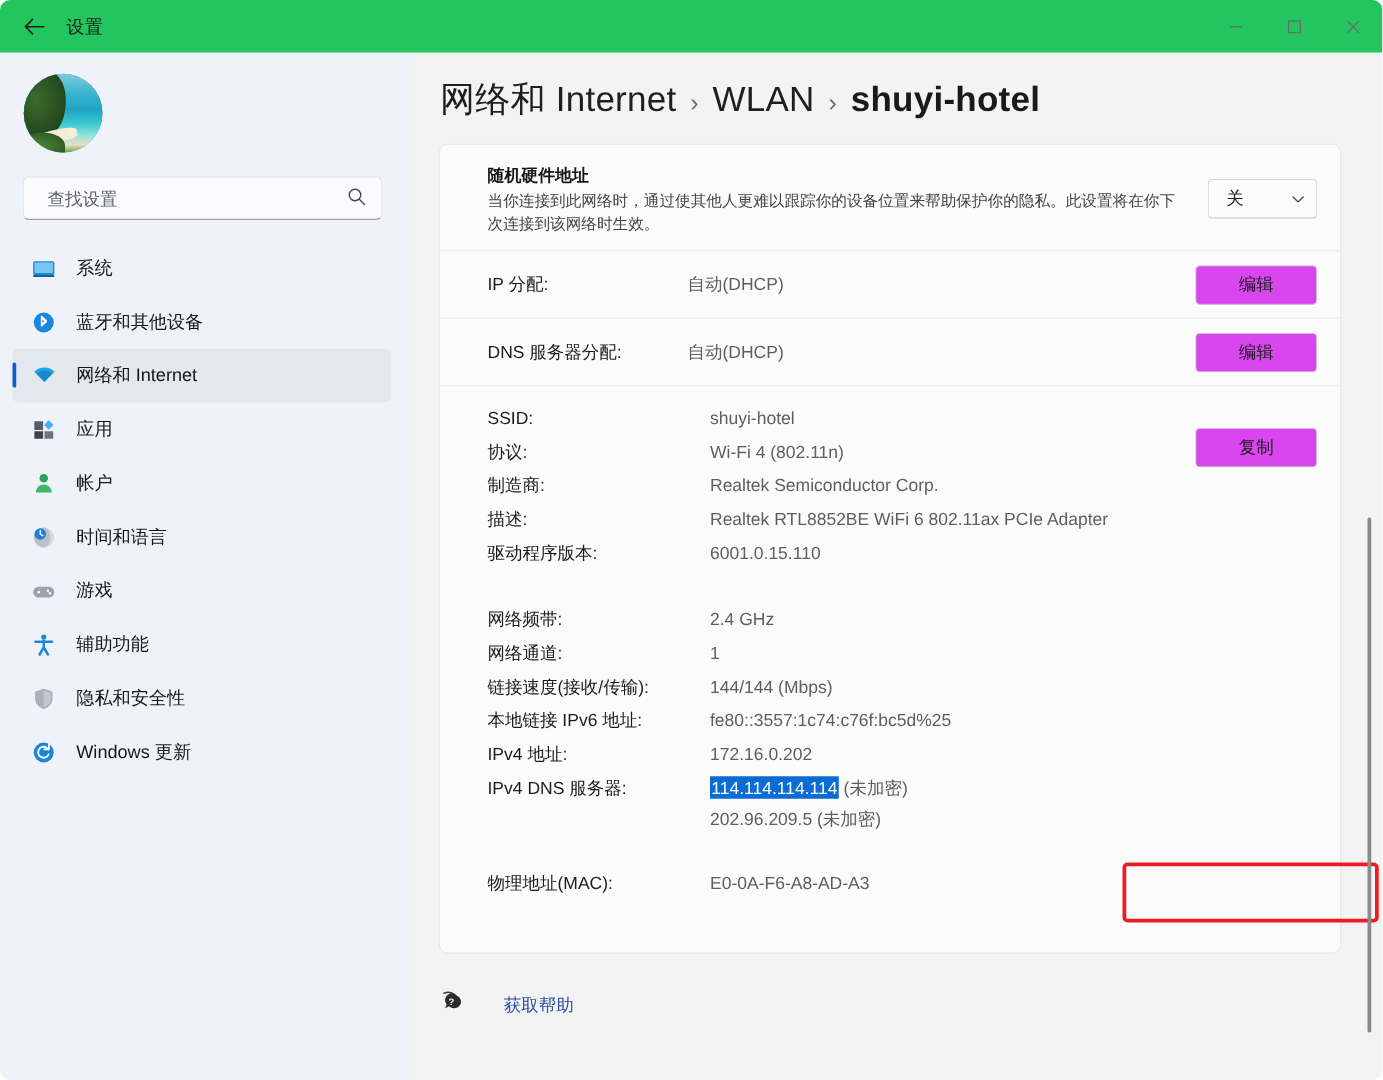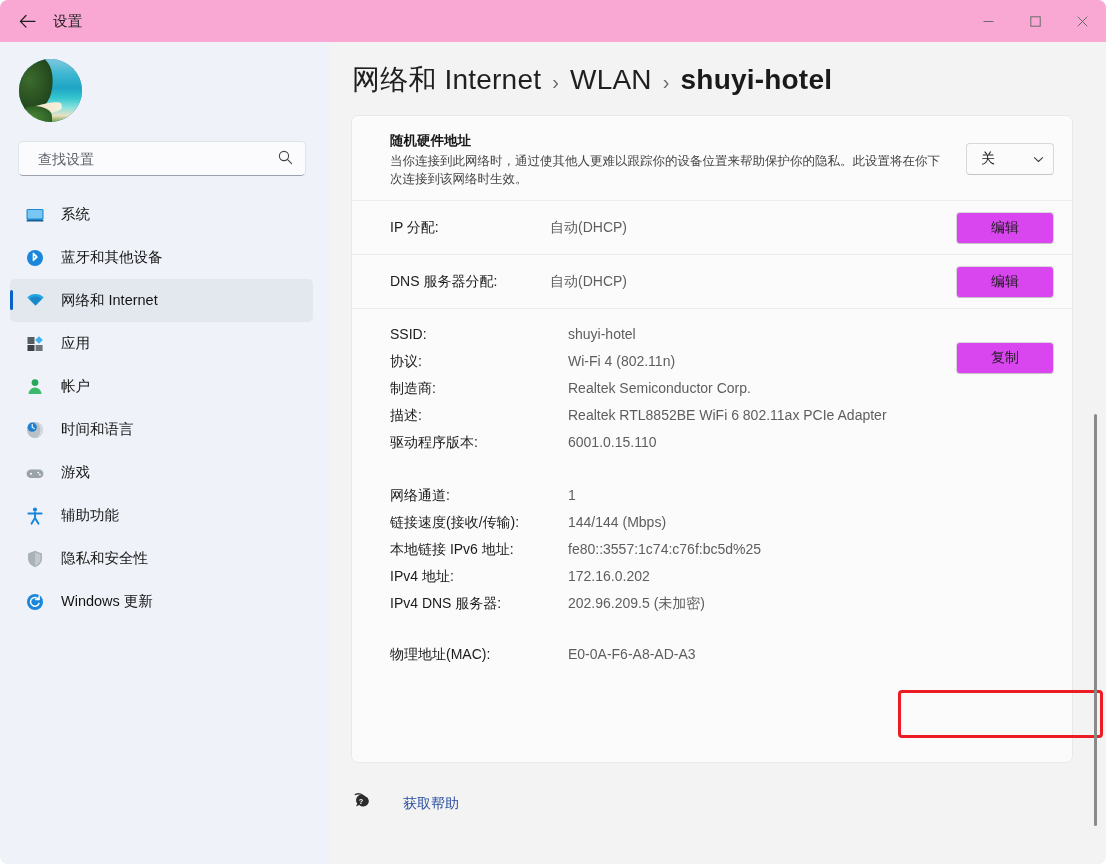--- a/index.html
+++ b/index.html
@@ -14,21 +14,21 @@
     width: 1106px; height: 864px;
     background: #F3F3F3;
     border-radius: 8px;
     overflow: hidden;
   }
 
   
   #titlebar {
     position: absolute; left: 0; top: 0;
     width: 1106px; height: 42px;
-    background: #f9a8d4;
+    background: #22c55e;
     display: flex; align-items: center;
     z-index: 30;
   }
   #titlebar-left {
     display: flex; align-items: center; height: 42px;
   }
   .back-btn {
     width: 34px; height: 30px; margin-left: 10px;
     display: flex; align-items: center; justify-content: center;
     border-radius: 4px; cursor: pointer;
@@ -496,39 +496,44 @@
           <span class="dvalue">Realtek RTL8852BE WiFi 6 802.11ax PCIe Adapter</span>
         </div>
         <div class="dline">
           <span class="dlabel">驱动程序版本:</span>
           <span class="dvalue">6001.0.15.110</span>
         </div>
 
         <div class="gap"></div>
 
         <div class="dline">
+          <span class="dlabel">网络频带:</span>
+          <span class="dvalue">2.4 GHz</span>
+        </div>
+        <div class="dline">
           <span class="dlabel">网络通道:</span>
           <span class="dvalue">1</span>
         </div>
         <div class="dline">
           <span class="dlabel">链接速度(接收/传输):</span>
           <span class="dvalue">144/144 (Mbps)</span>
         </div>
         <div class="dline">
           <span class="dlabel">本地链接 IPv6 地址:</span>
           <span class="dvalue">fe80::3557:1c74:c76f:bc5d%25</span>
         </div>
         <div class="dline">
           <span class="dlabel">IPv4 地址:</span>
           <span class="dvalue">172.16.0.202</span>
         </div>
 
         <div class="dline dns">
           <span class="dlabel">IPv4 DNS 服务器:</span>
           <span id="dns-values">
+            <div class="dns-line"><span class="sel">114.114.114.114</span><span> (未加密)</span></div>
             <div class="dns-line">202.96.209.5 (未加密)</div>
           </span>
         </div>
 
         <div class="gap"></div>
 
         <div class="dline">
           <span class="dlabel">物理地址(MAC):</span>
           <span class="dvalue">E0-0A-F6-A8-AD-A3</span>
         </div>

